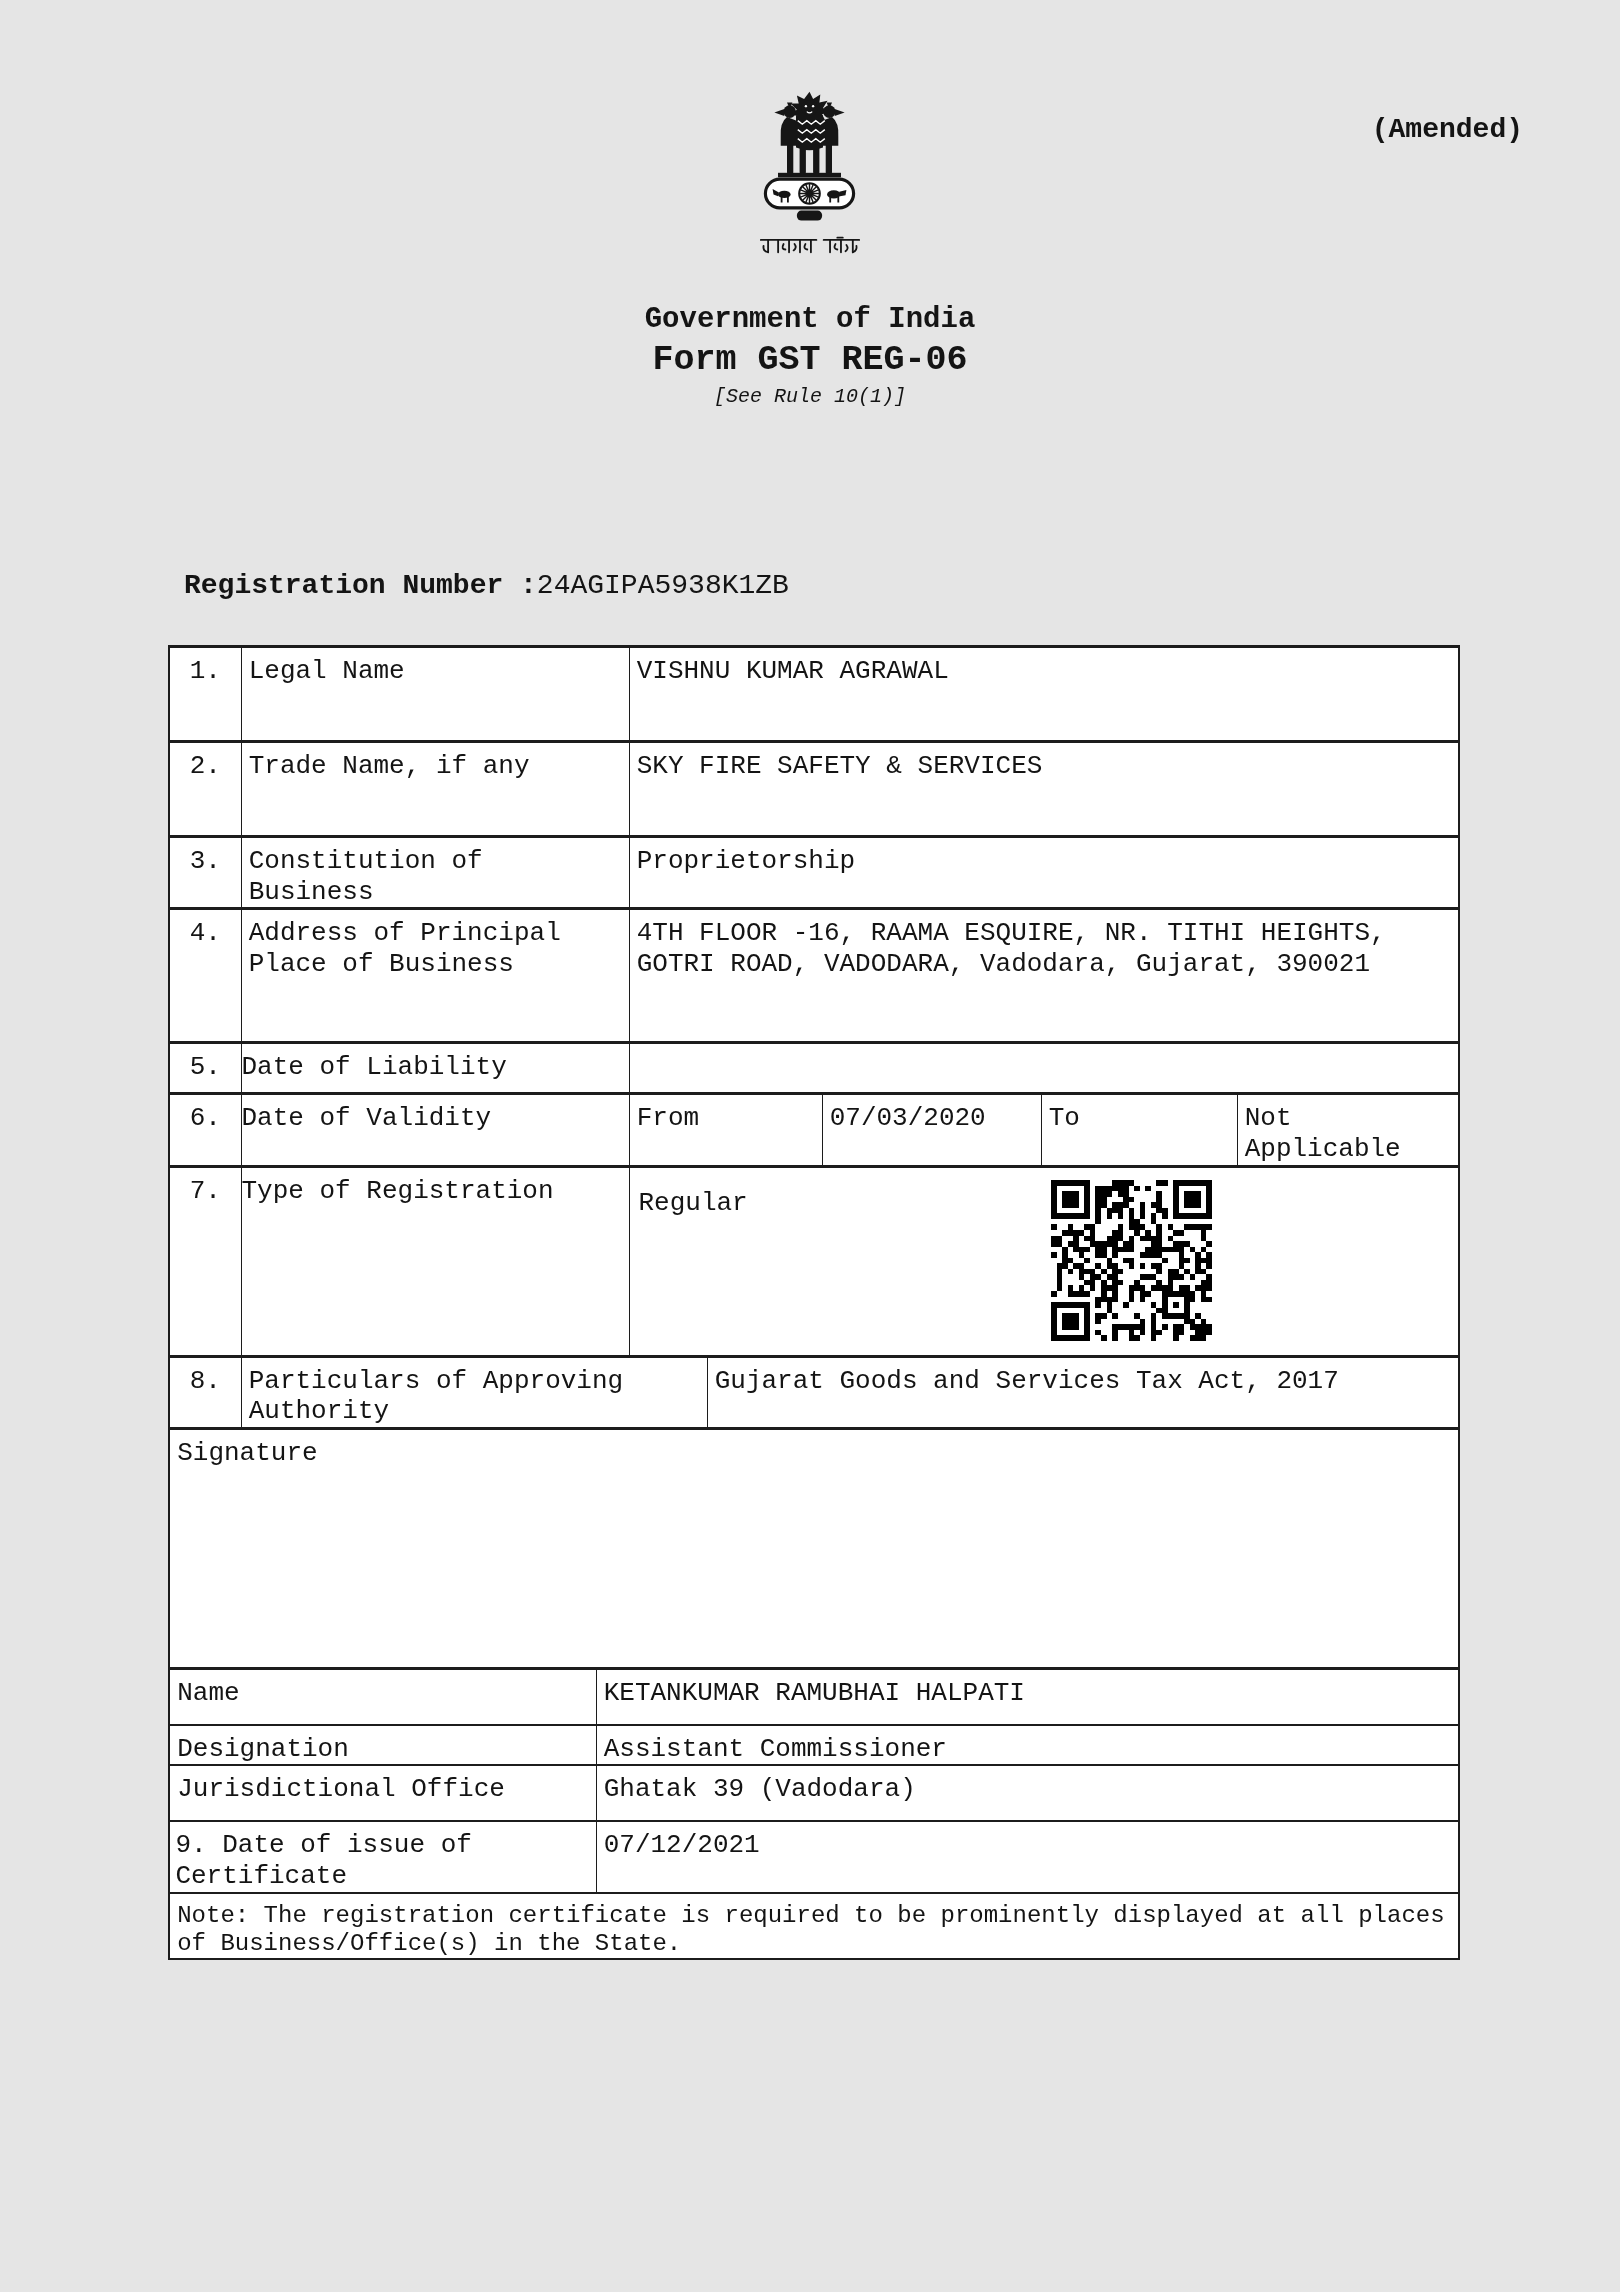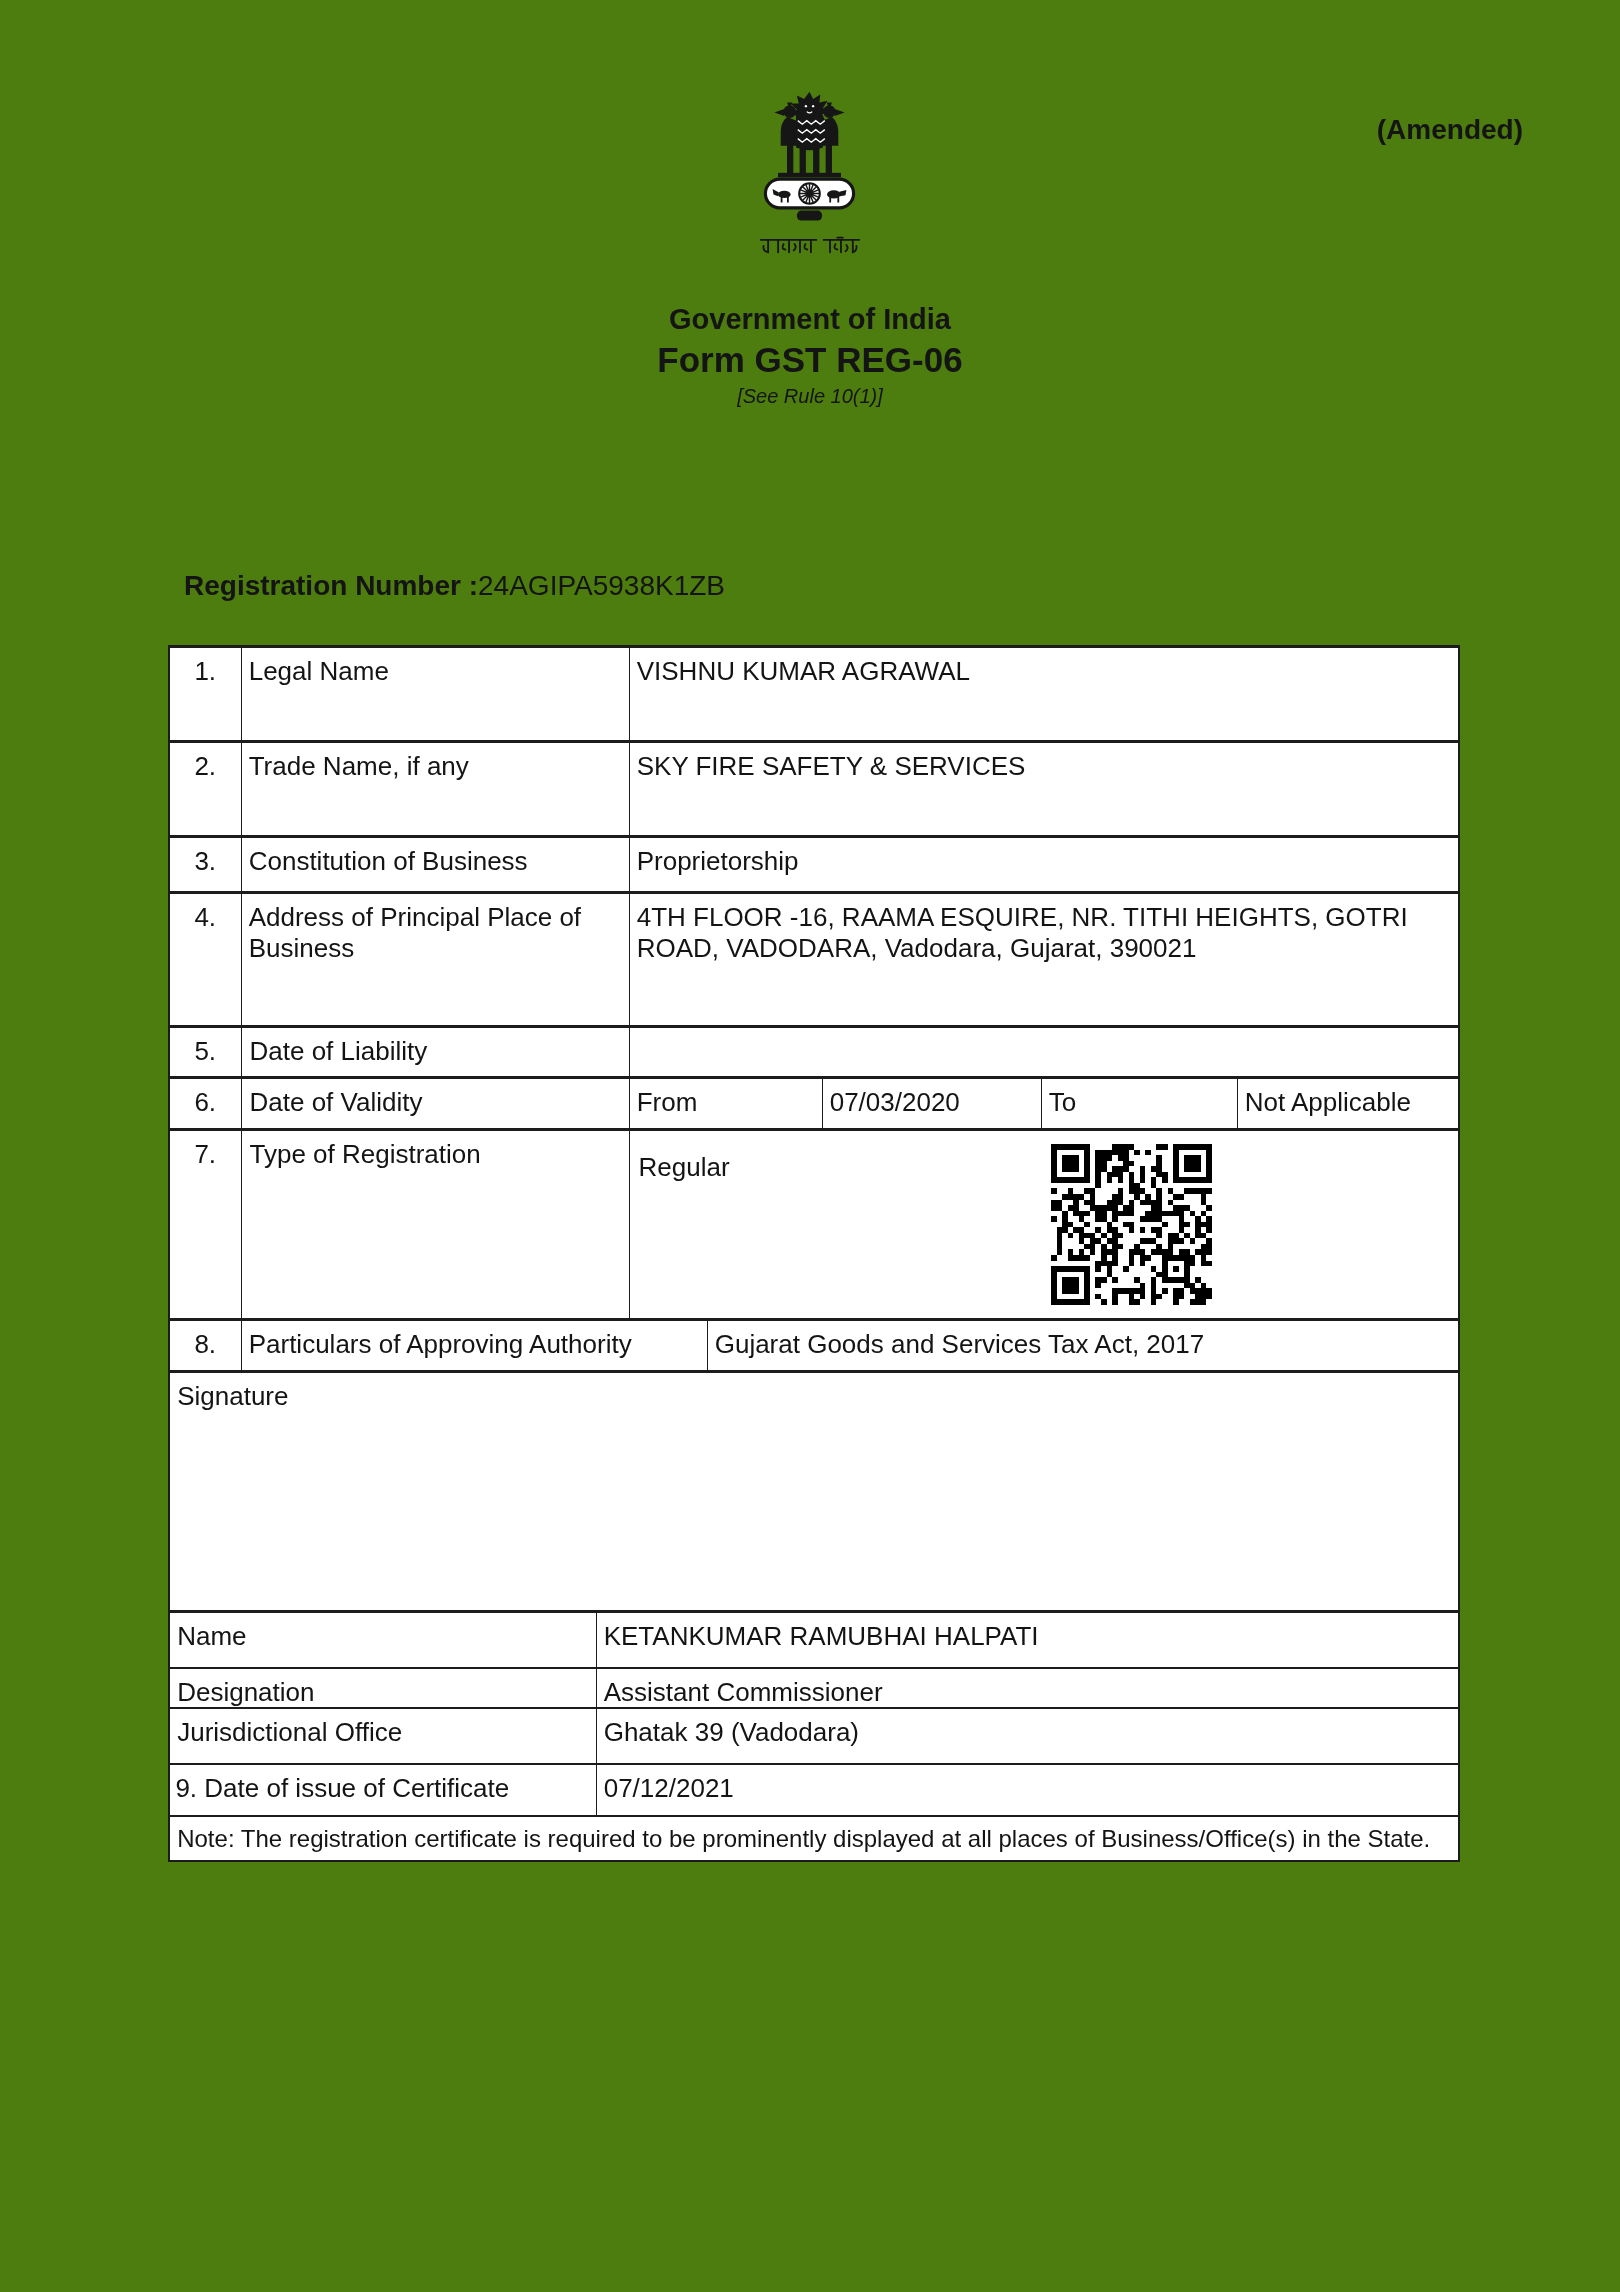--- a/index.html
+++ b/index.html
@@ -1,22 +1,22 @@
 <!DOCTYPE html>
 <html style="font-size:14.3px"><head>
 <meta charset="utf-8">
 <style>
   html,body{margin:0;padding:0;background:#ffffff;}
   .page{
     position:relative;
     width:1620px;
     height:2293px;
-    background:#4d7c0f;
+    background:#e5e5e5;
     color:#141414;
-    font-family:Liberation Sans, sans-serif;
+    font-family:Liberation Mono, monospace;
     overflow:hidden;
   }
   .centerline{position:absolute;left:0;width:100%;text-align:center;}
   .amended{position:absolute;top:114px;right:97px;font-size:28px;font-weight:bold;}
   .emblem{position:absolute;left:760px;top:88px;width:99px;height:139px;}
   .motto-wrap{position:absolute;left:759px;top:236px;width:102px;height:19.7px;}
   .motto-hidden{position:absolute;left:0;top:0;opacity:0;font-size:12.5px;white-space:nowrap;}
   .gov{top:303px;font-size:29px;font-weight:bold;}
   .formt{top:340px;font-size:35px;font-weight:bold;}
   .rule{top:385px;font-size:20px;font-style:italic;}
@@ -34,21 +34,21 @@
     border:1.8px solid #1c1c1c;
     vertical-align:top;
     padding:8px 7.2px 0 7.2px;
     overflow:hidden;
     line-height:1.18;
   }
   tr.mr td{border-top-width:3.6px;border-bottom-width:3.6px;}
   tr.or td{border-top-width:2.7px;border-bottom-width:2.7px;}
   td.num{text-align:center;padding-left:1.8px;padding-right:1.8px;}
   td.lbl{padding-left:7.2px;}
-  td.lbl.ind{padding-left:8px;margin-top:48px;}
+  td.lbl.ind{padding-left:0;margin-top:48px;}
   td.val{padding-left:9px;}
   td.qrhold{position:relative;}
   td.qrhold .regular-text{display:inline-block;padding:12.5px 0 0 1.8px;}
   svg.qr{position:absolute;left:421px;top:11.6px;width:161px;height:163px;}
   td.sig{padding-top:14.3px;padding-left:5.4px;}
   td.offlbl{padding-left:12.5px;}
   td.offlbl.tight{padding-left:5.4px;margin-left:30px;}
   td.notecell{font-size:24px;padding-left:5.4px;padding-top:6.3px;}
   .closing{
     position:absolute;left:96px;top:2012px;width:1469px;

